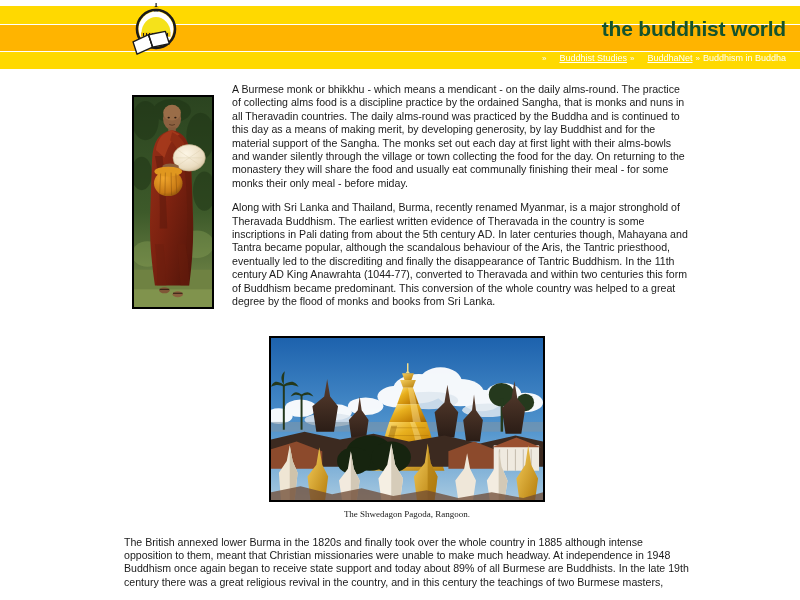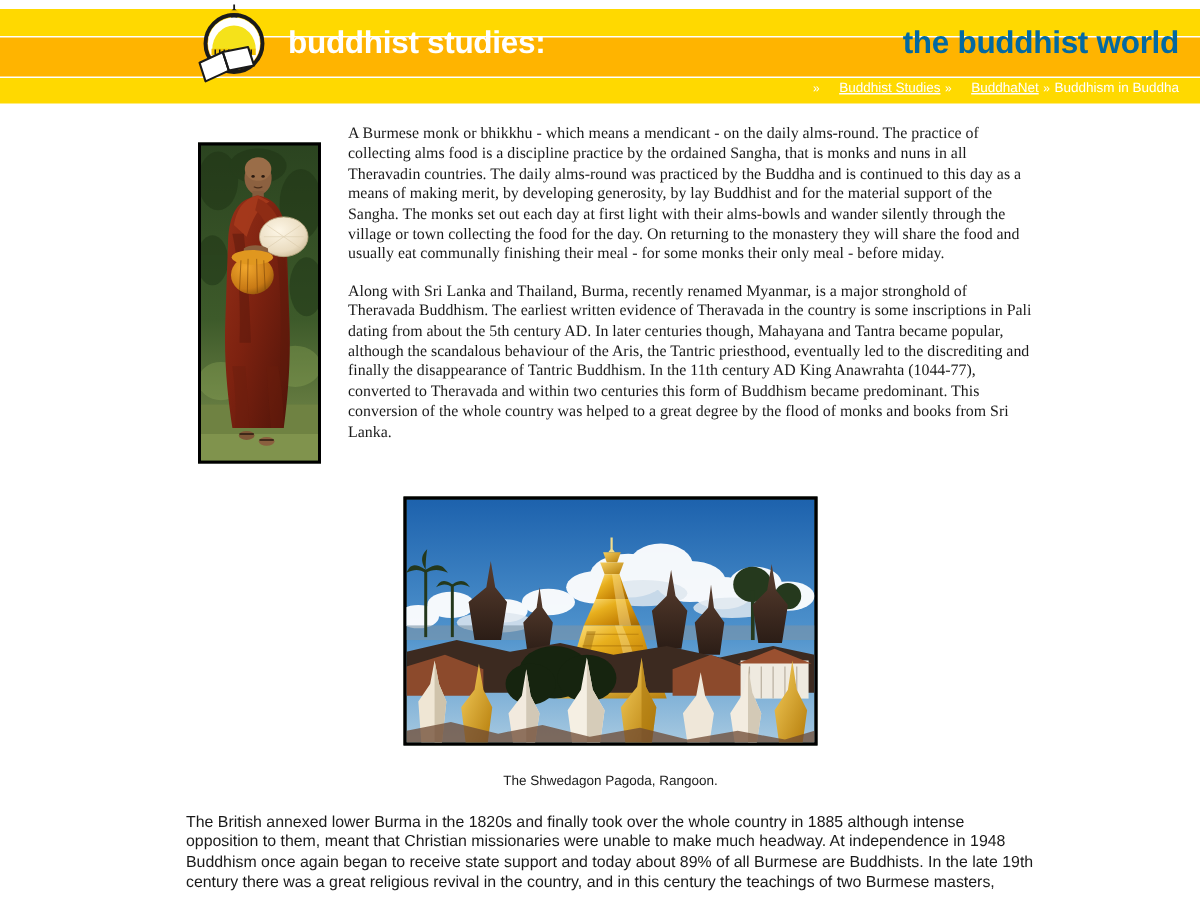--- a/index.html
+++ b/index.html
@@ -65,21 +65,21 @@
     color: #2b2b2b;
     letter-spacing: 0.05px;
     white-space: nowrap;
   }
   .section-title {
     position: absolute;
     right: 14px;
     top: 18px;
     font-size: 21px;
     font-weight: bold;
-    color: #0369a1;
+    color: #14532d;
     letter-spacing: -0.2px;
     line-height: 21px;
     white-space: nowrap;
   }
   .breadcrumb {
     position: absolute;
     right: 14px;
     top: 52px;
     font-size: 9px;
     color: #ffffff;
@@ -140,42 +140,43 @@
     background: #1c2a18;
   }
   .monk-photo { width: 82px; height: 214px; }
 
   .body-text {
     font-size: 10.6px;
     line-height: 13.4px;
     color: #1a1a1a;
     text-align: left;
   }
-  .body-text p { margin: 0 0 11px 0; font-family: Liberation Serif, serif; }
+  .body-text p { margin: 0 0 11px 0; }
   .para-block {
     overflow: hidden;
     padding-top: 12px;
   }
 
   .pagoda-wrap {
     clear: both;
     text-align: center;
     padding-top: 16px;
   }
   .pagoda-photo {
     width: 276px;
     height: 166px;
     margin: 0 auto;
     display: block;
     border: 2px solid #000000;
   }
   .caption {
     font-size: 9px;
     color: #1a1a1a;
-    margin-top: 18px;
+    margin-top: 7px;
+    font-family: Liberation Serif, serif;
   }
   .tail-text {
     clear: both;
     margin-top: 17px;
     font-size: 10.6px;
     line-height: 13.4px;
     color: #1a1a1a;
   }
   .tail-text p { margin: 0; }
 </style>
@@ -217,21 +218,20 @@
         </g>
 
         <g transform="rotate(-18 24 40)">
           <path d="M6 34 L23 32 L23 45 L6 47 Z" fill="#ffffff" stroke="#1a1a1a" stroke-width="1.4" stroke-linejoin="round"></path>
           <path d="M23 32 L40 34 L40 47 L23 45 Z" fill="#ffffff" stroke="#1a1a1a" stroke-width="1.4" stroke-linejoin="round"></path>
           <path d="M23 32 L23 45" stroke="#1a1a1a" stroke-width="1.2"></path>
         </g>
       </svg>
     </div>
 
-    <div class="brand-title">buddhist studies:</div>
     <div class="section-title">the buddhist world</div>
 
     <div class="breadcrumb">
       <span class="sep">»</span><a href="#">Buddhist Studies</a><span class="sep">»</span><a href="#">BuddhaNet</a><span class="sep">»</span><span class="current">Buddhism in Buddha</span>
     </div>
   </div>
 </div>
 
 <div class="page">
   <div class="content">

